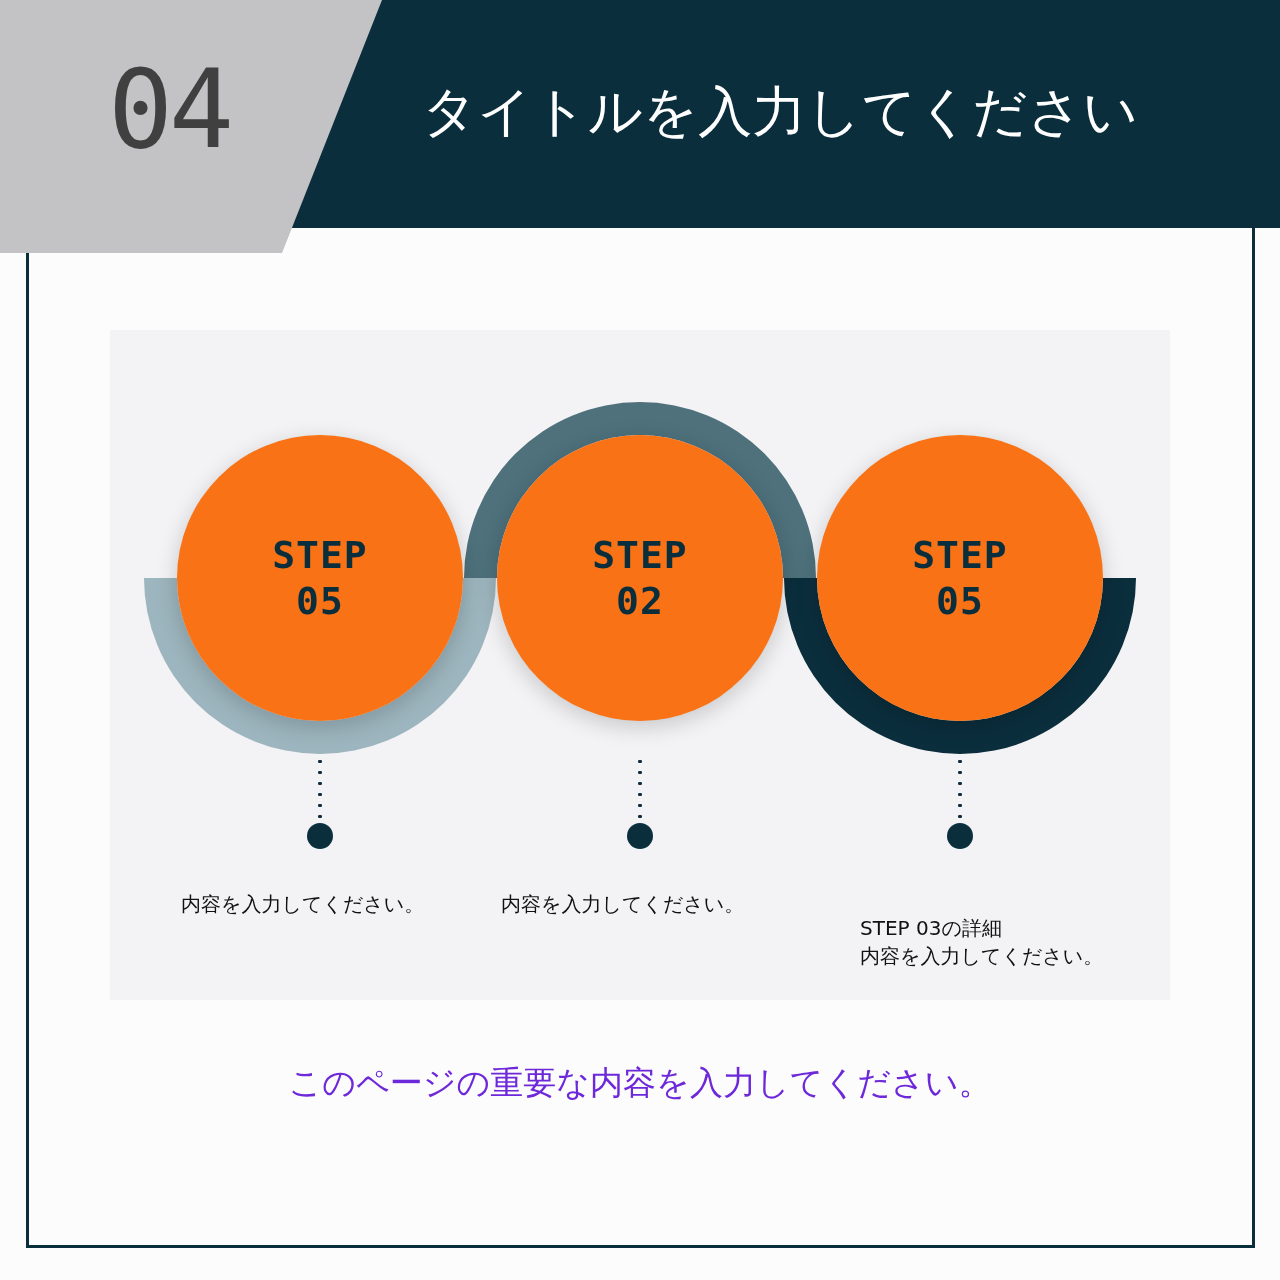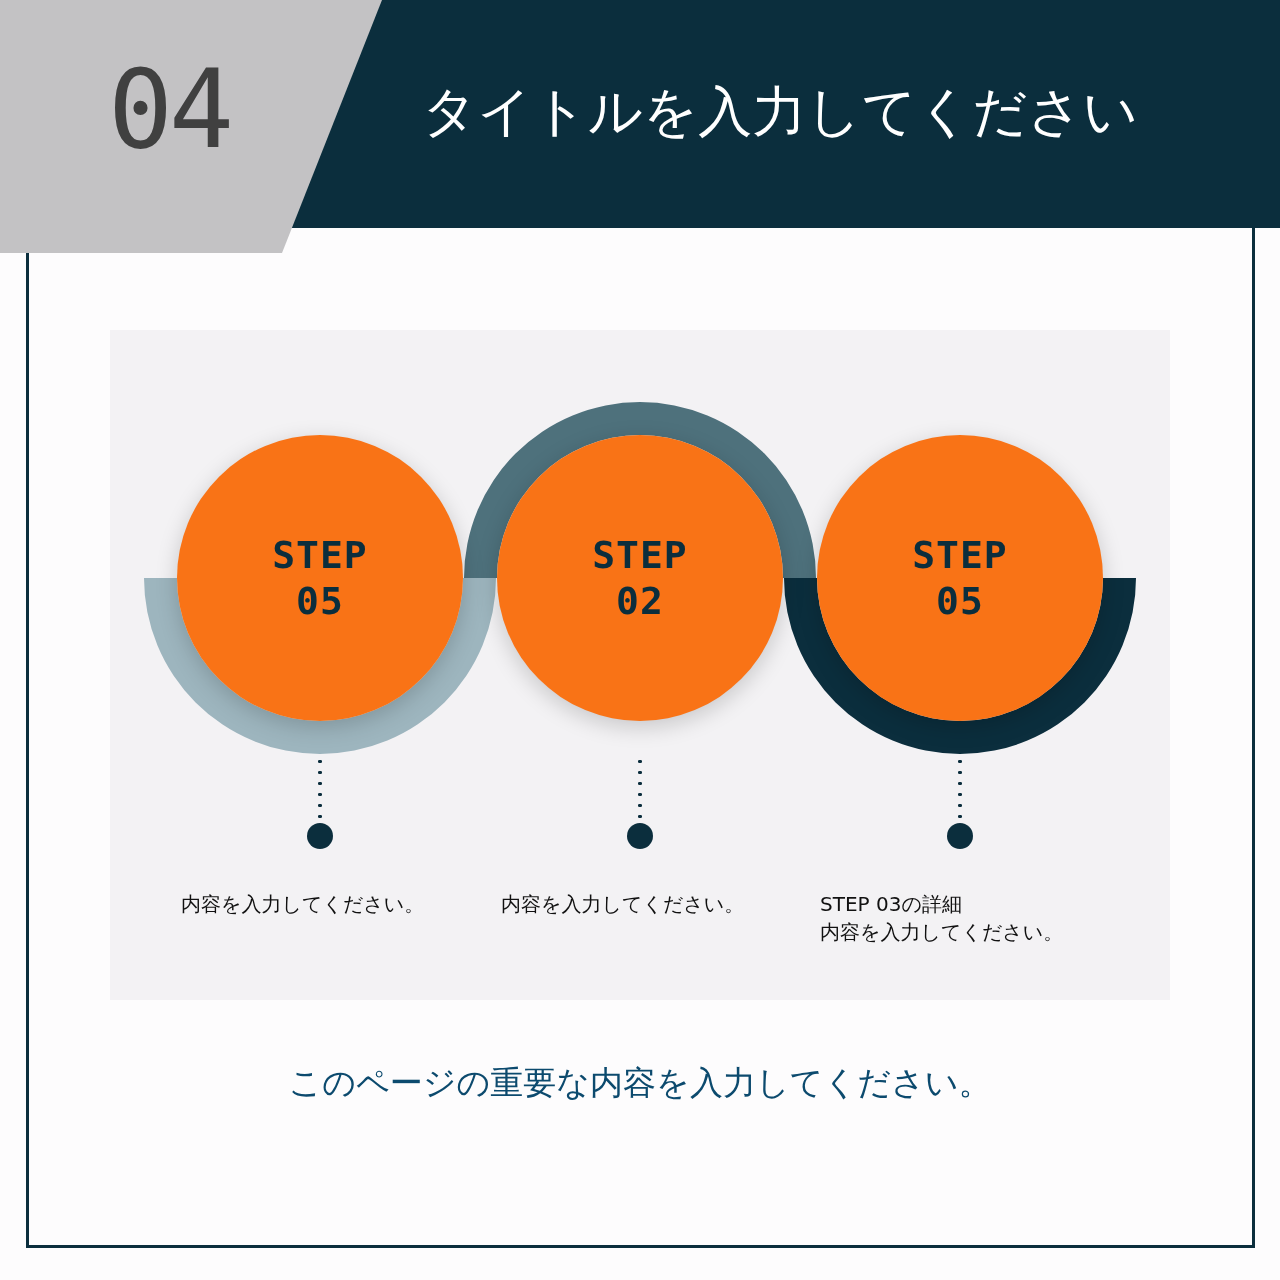--- a/index.html
+++ b/index.html
@@ -10,21 +10,21 @@
     clip-path: polygon(0 0, 382px 0, 282px 253px, 0 253px); }
   .section-num { position:absolute; left:108px; top:56px; font-family:"DejaVu Sans Mono", monospace; font-size:108px; line-height:1; color:#404040; letter-spacing:-4px; font-weight:normal; }
   .title { position:absolute; left:400px; top:80px; width:760px; text-align:center; color:#ffffff; font-size:54px; font-weight:normal; line-height:1.2; }
   .panel { position:absolute; left:110px; top:330px; width:1060px; height:670px; background:#f3f2f4; }
   svg.arcs { position:absolute; left:0; top:0; }
   .circle { position:absolute; width:286px; height:286px; border-radius:50%; background:#f97316; box-shadow:0 6px 22px rgba(0,0,0,0.18); display:flex; flex-direction:column; align-items:center; justify-content:center; }
   .circle .st { font-family:"DejaVu Sans Mono", monospace; font-weight:bold; color:#0b2e3d; font-size:38px; line-height:46px; letter-spacing:1px; }
   .dots { position:absolute; width:4px; height:64px; background-image:radial-gradient(circle, #0b2e3d 1.7px, transparent 2px); background-size:4px 11px; background-repeat:repeat-y; }
   .node { position:absolute; width:26px; height:26px; border-radius:50%; background:#0b2e3d; }
   .detail { position:absolute; top:890px; font-size:20px; line-height:28px; color:#111; }
-  .body-text { position:absolute; left:0; top:1060px; width:1280px; text-align:center; font-size:33px; line-height:46px; color:#0c4a6e; }
+  .body-text { position:absolute; left:0; top:1060px; width:1280px; text-align:center; font-size:33px; line-height:46px; color:#6d28d9; }
 </style>
 </head>
 <body>
 
 <div class="frame"></div>
 <div class="header-dark"></div>
 <div class="header-gray"></div>
 <div class="section-num">04</div>
 <div class="title">タイトルを入力してください</div>
 
@@ -59,20 +59,20 @@
 <div class="node" style="left:307px; top:823px;"></div>
 <div class="node" style="left:627px; top:823px;"></div>
 <div class="node" style="left:947px; top:823px;"></div>
 
 <div class="detail" style="left:181px;">
   <div>内容を入力してください。</div>
 </div>
 <div class="detail" style="left:501px;">
   <div>内容を入力してください。</div>
 </div>
-<div class="detail" style="left:820px;">
+<div class="detail" style="left:860px;margin-top:24px;">
   <div>STEP 03の詳細</div>
   <div>内容を入力してください。</div>
 </div>
 
 <div class="body-text">
   <div>このページの重要な内容を入力してください。</div>
 </div>
 
 </body></html>

